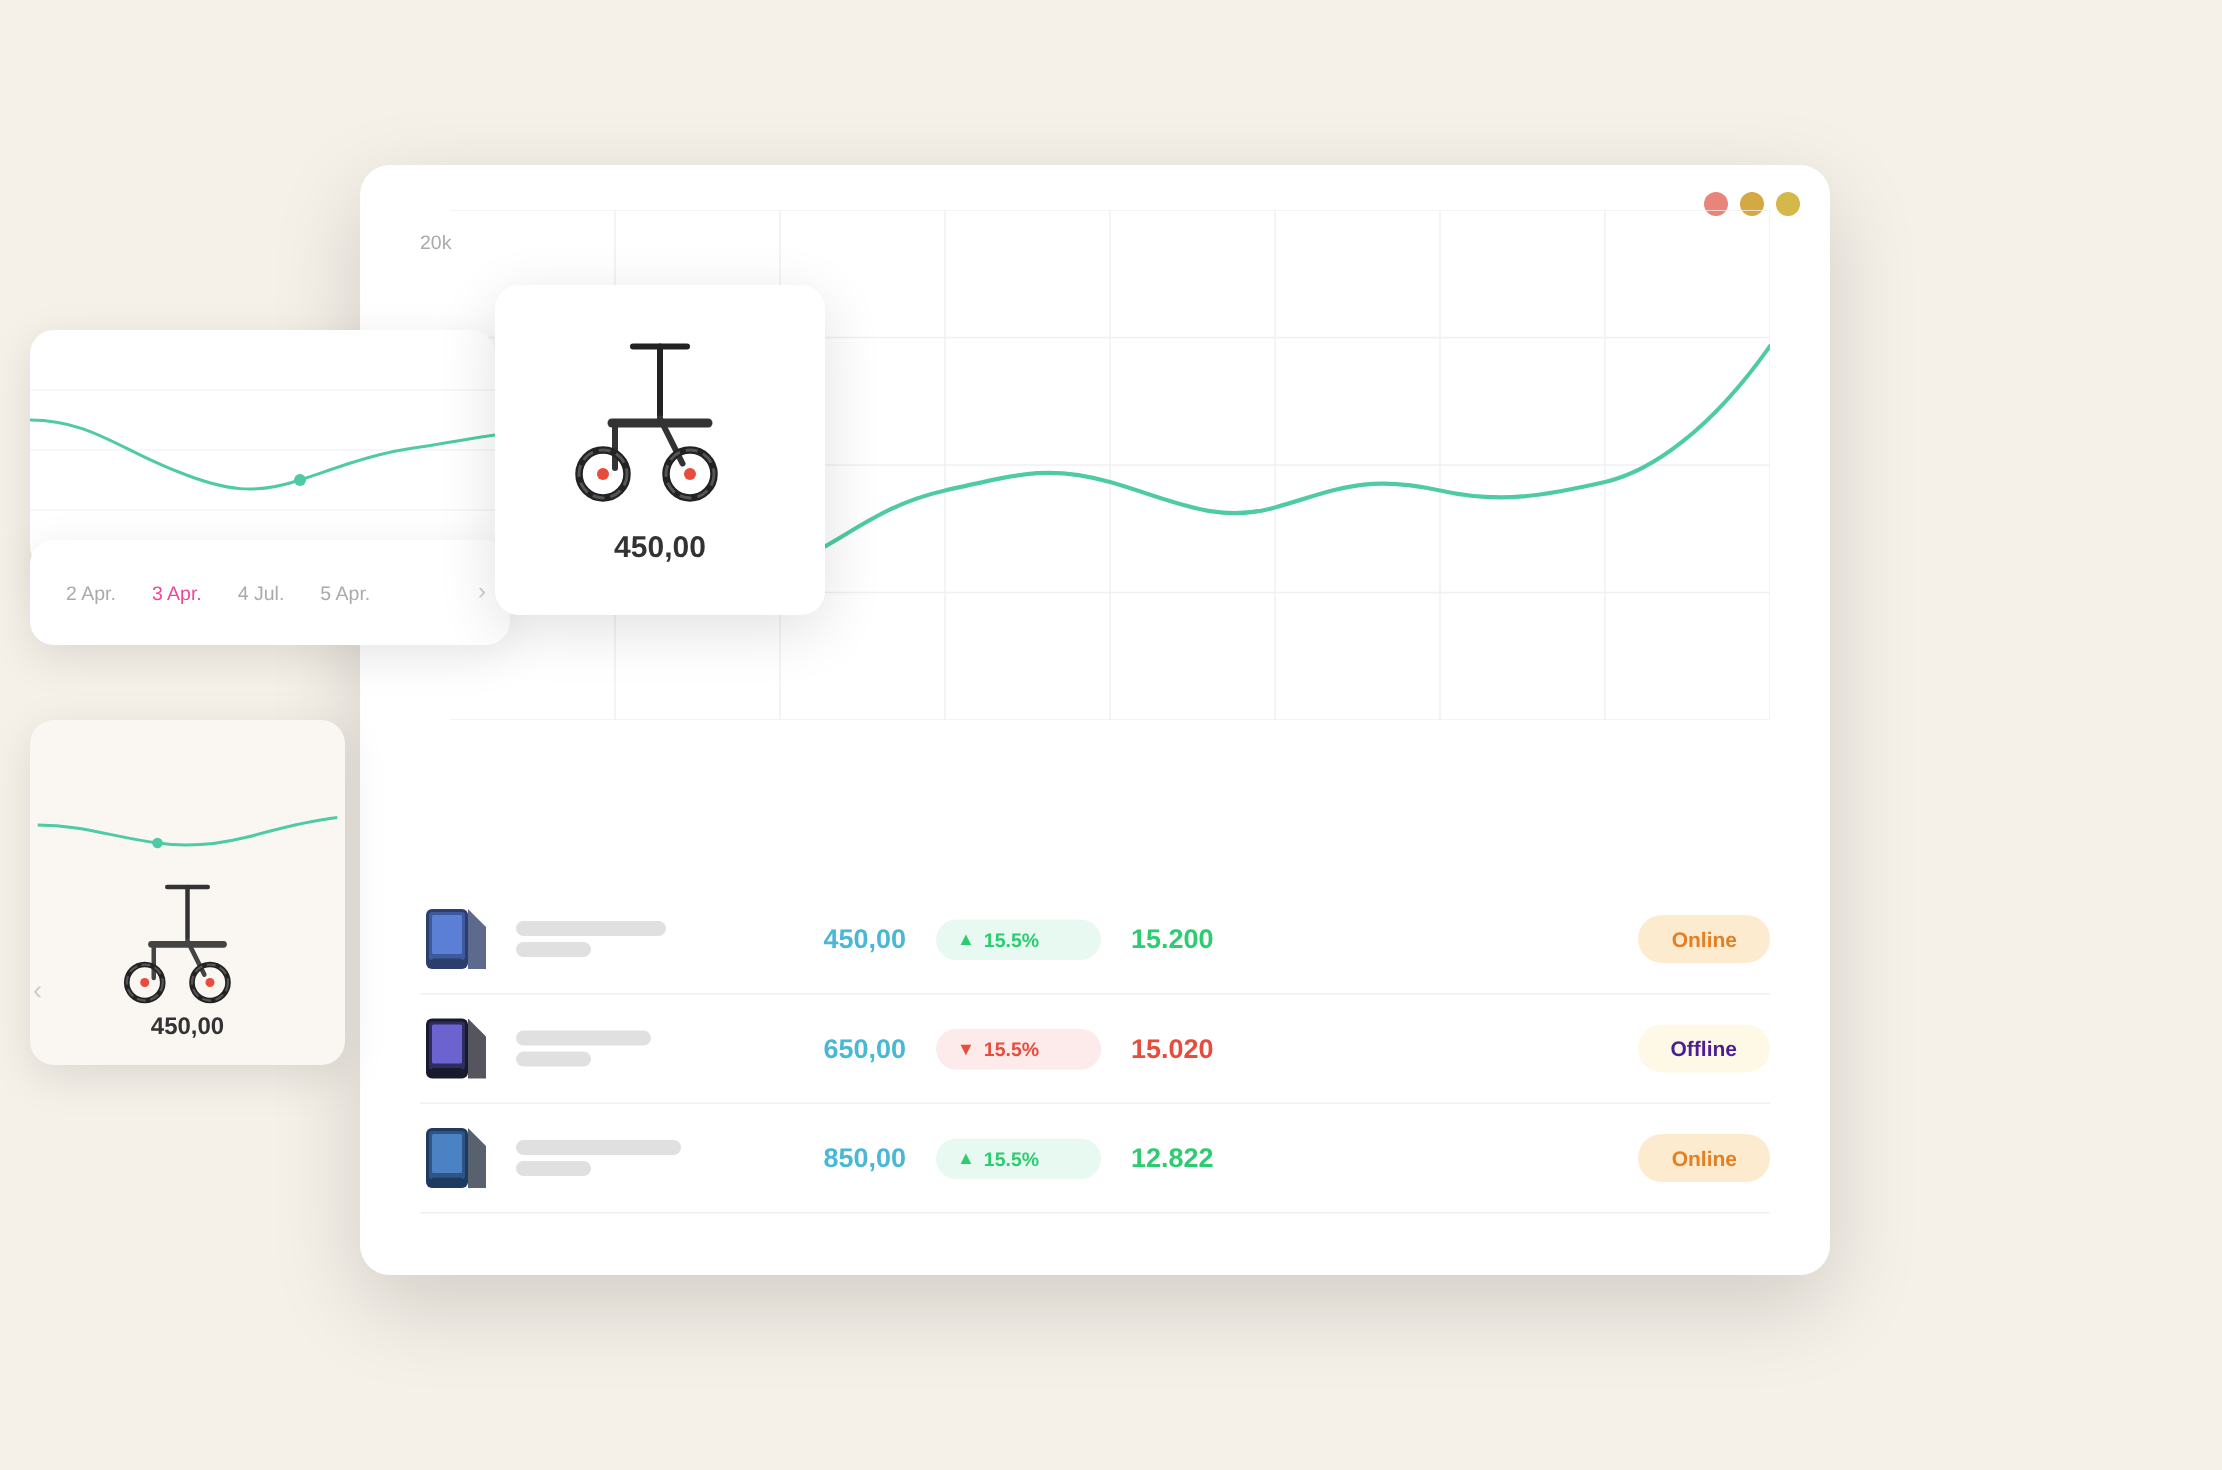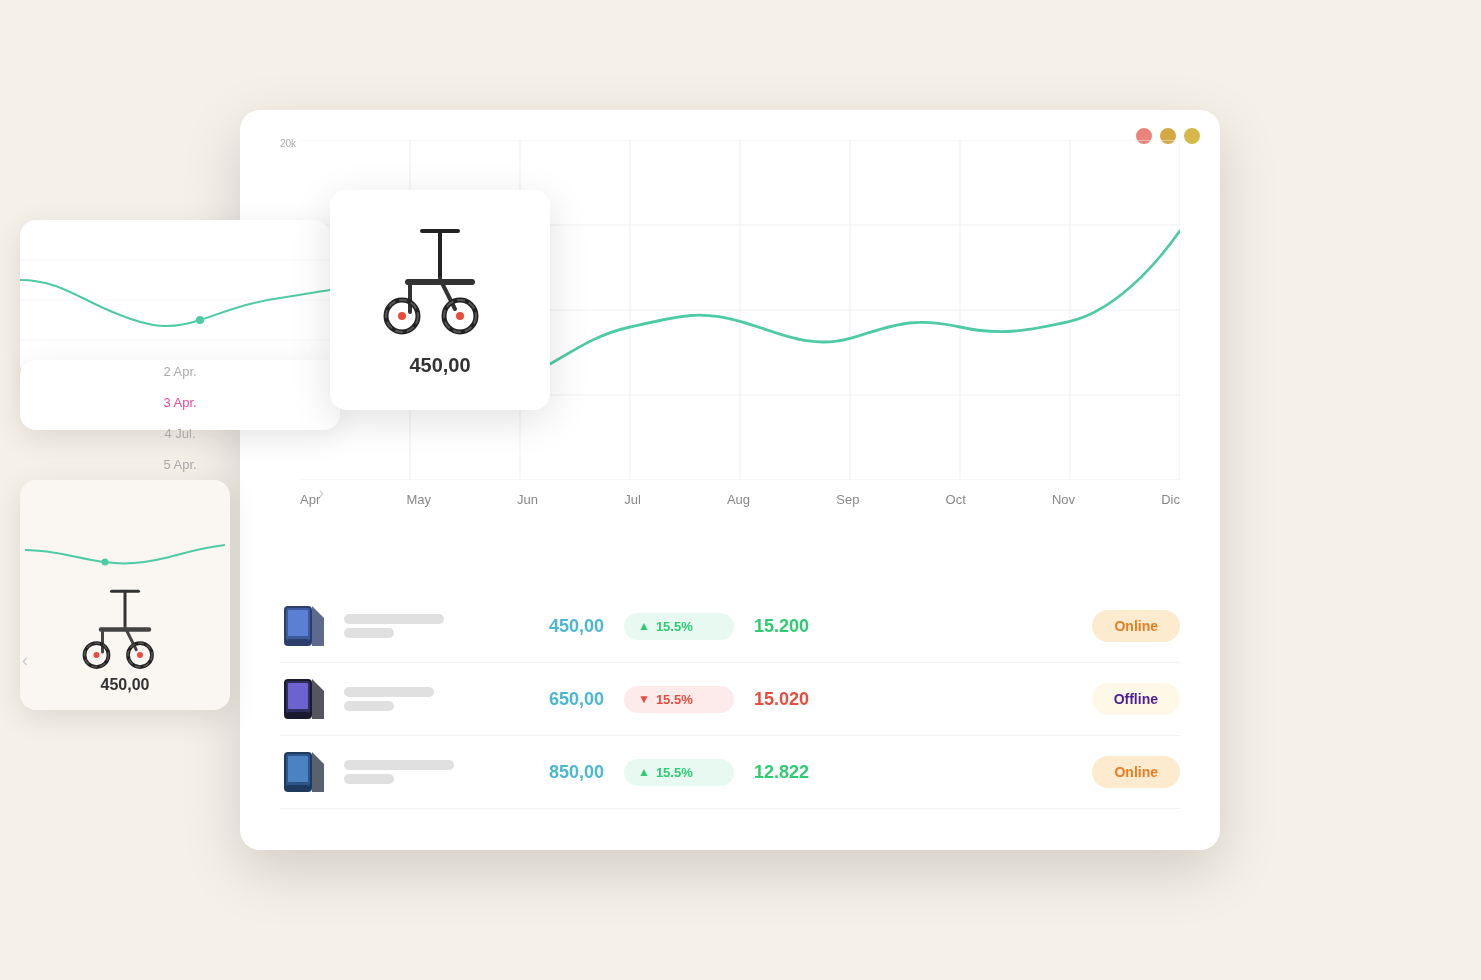--- a/index.html
+++ b/index.html
@@ -51,23 +51,23 @@
       position: absolute;
       top: 0;
       left: 0;
       right: 0;
       height: 460px;
       padding: 30px 40px 60px 60px;
     }
 
     .chart-y-label {
       position: absolute;
-      top: 28px;
+      top: 44px;
       left: 40px;
-      font-size: 10px;
+      font-size: 13px;
       color: #aaa;
     }
 
     .chart-svg {
       width: 100%;
       height: 340px;
       position: relative;
     }
 
     .x-axis-labels {
@@ -216,21 +216,20 @@
       position: absolute;
       top: 360px;
       left: 20px;
       width: 320px;
       height: 70px;
       box-shadow: 0 8px 30px rgba(0,0,0,0.1);
       display: flex;
       align-items: center;
       padding: 0 16px;
       gap: 8px;
-      flex-direction: column;
     }
 
     .date-item {
       font-size: 13px;
       color: #aaa;
       padding: 4px 8px;
       cursor: pointer;
     }
 
     .date-item-active {
@@ -312,31 +311,20 @@
       <line x1="550" y1="0" x2="550" y2="300" stroke="#f0f0f0" stroke-width="1"></line>
       <line x1="660" y1="0" x2="660" y2="300" stroke="#f0f0f0" stroke-width="1"></line>
       <line x1="770" y1="0" x2="770" y2="300" stroke="#f0f0f0" stroke-width="1"></line>
       <line x1="880" y1="0" x2="880" y2="300" stroke="#f0f0f0" stroke-width="1"></line>
 
       <path d="M 0,120 C 30,120 60,140 110,170 C 160,200 190,220 220,210 C 260,198 280,175 330,165 C 380,155 400,150 440,160 C 480,170 510,185 550,175 C 590,165 610,155 660,165 C 700,173 730,168 770,160 C 800,154 840,130 880,80" stroke="#4ecba4" stroke-width="2.5" fill="none" stroke-linecap="round"></path>
 
       <circle cx="0" cy="120" r="5" fill="#4ecba4"></circle>
     </svg>
 
-    <div class="x-axis-labels">
-      <span>Apr</span>
-      <span>May</span>
-      <span>Jun</span>
-      <span>Jul</span>
-      <span>Aug</span>
-      <span>Sep</span>
-      <span>Oct</span>
-      <span>Nov</span>
-      <span>Dic</span>
-    </div>
   </div>
 
   <div class="table-area">
 
     <div class="table-row">
       <div class="product-thumb">
         <svg width="44" height="44" viewBox="0 0 44 44">
           <rect x="4" y="2" width="28" height="40" rx="4" fill="#2c3e6b"></rect>
           <rect x="6" y="4" width="24" height="32" rx="2" fill="#3d5a9e"></rect>
           <rect x="8" y="6" width="20" height="26" rx="1" fill="#5b7fd4"></rect>

